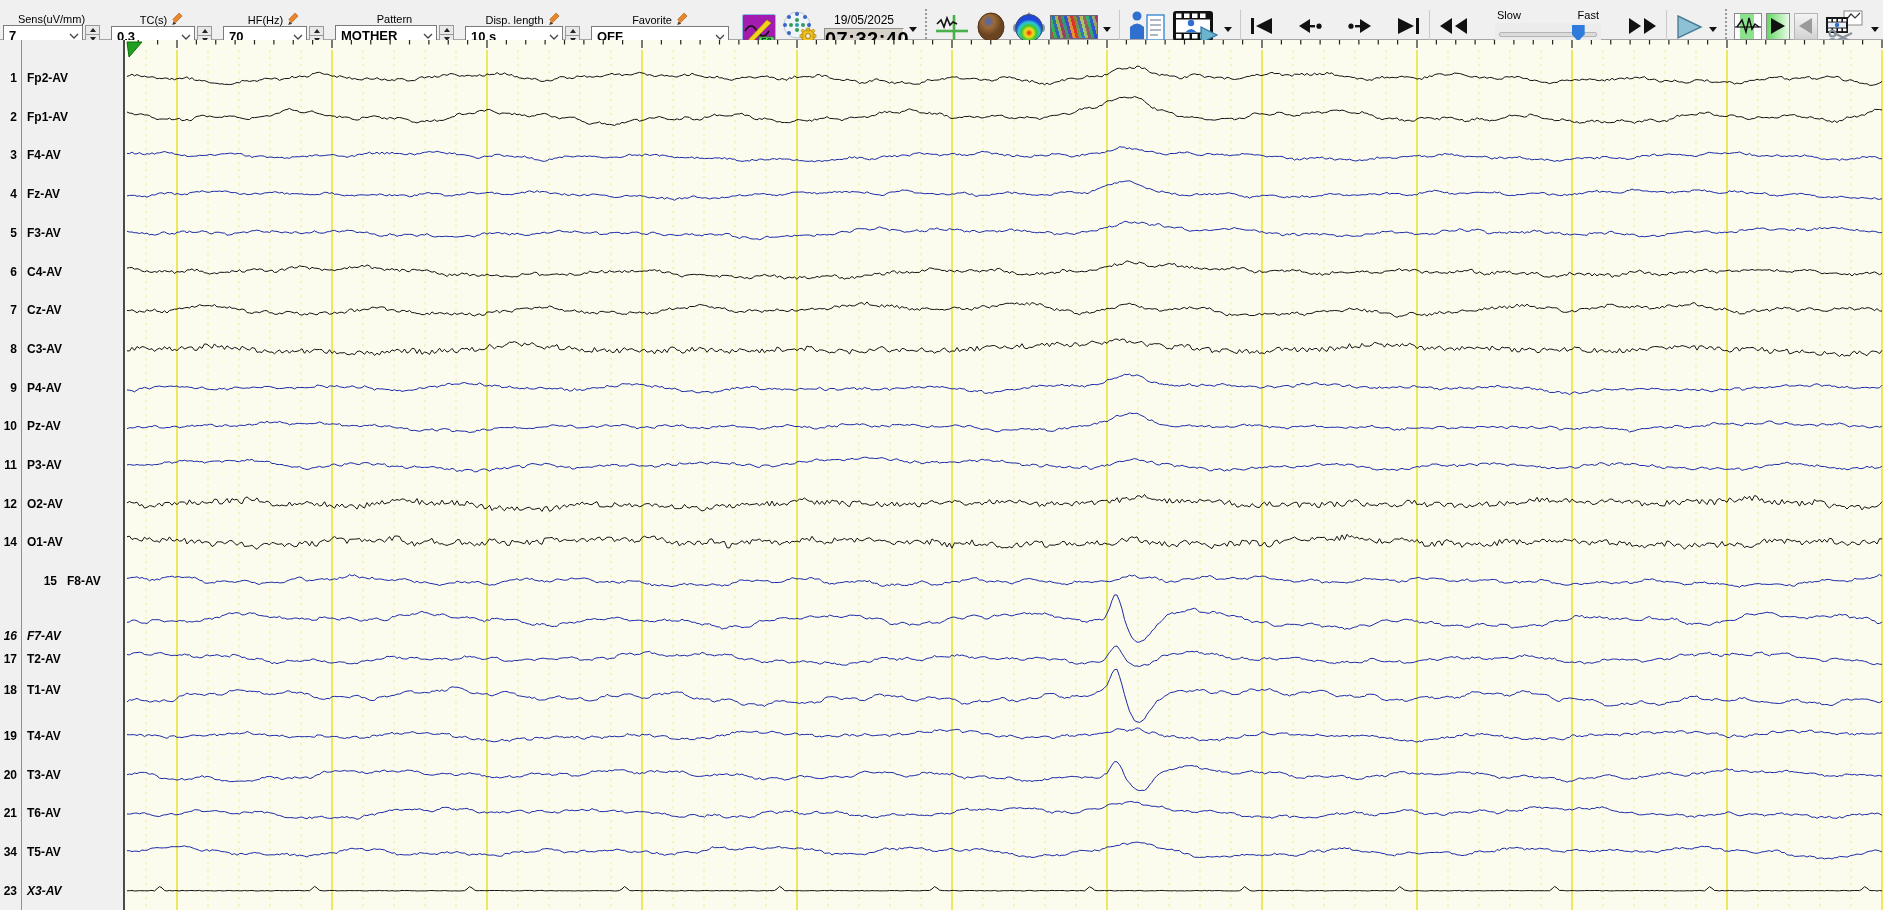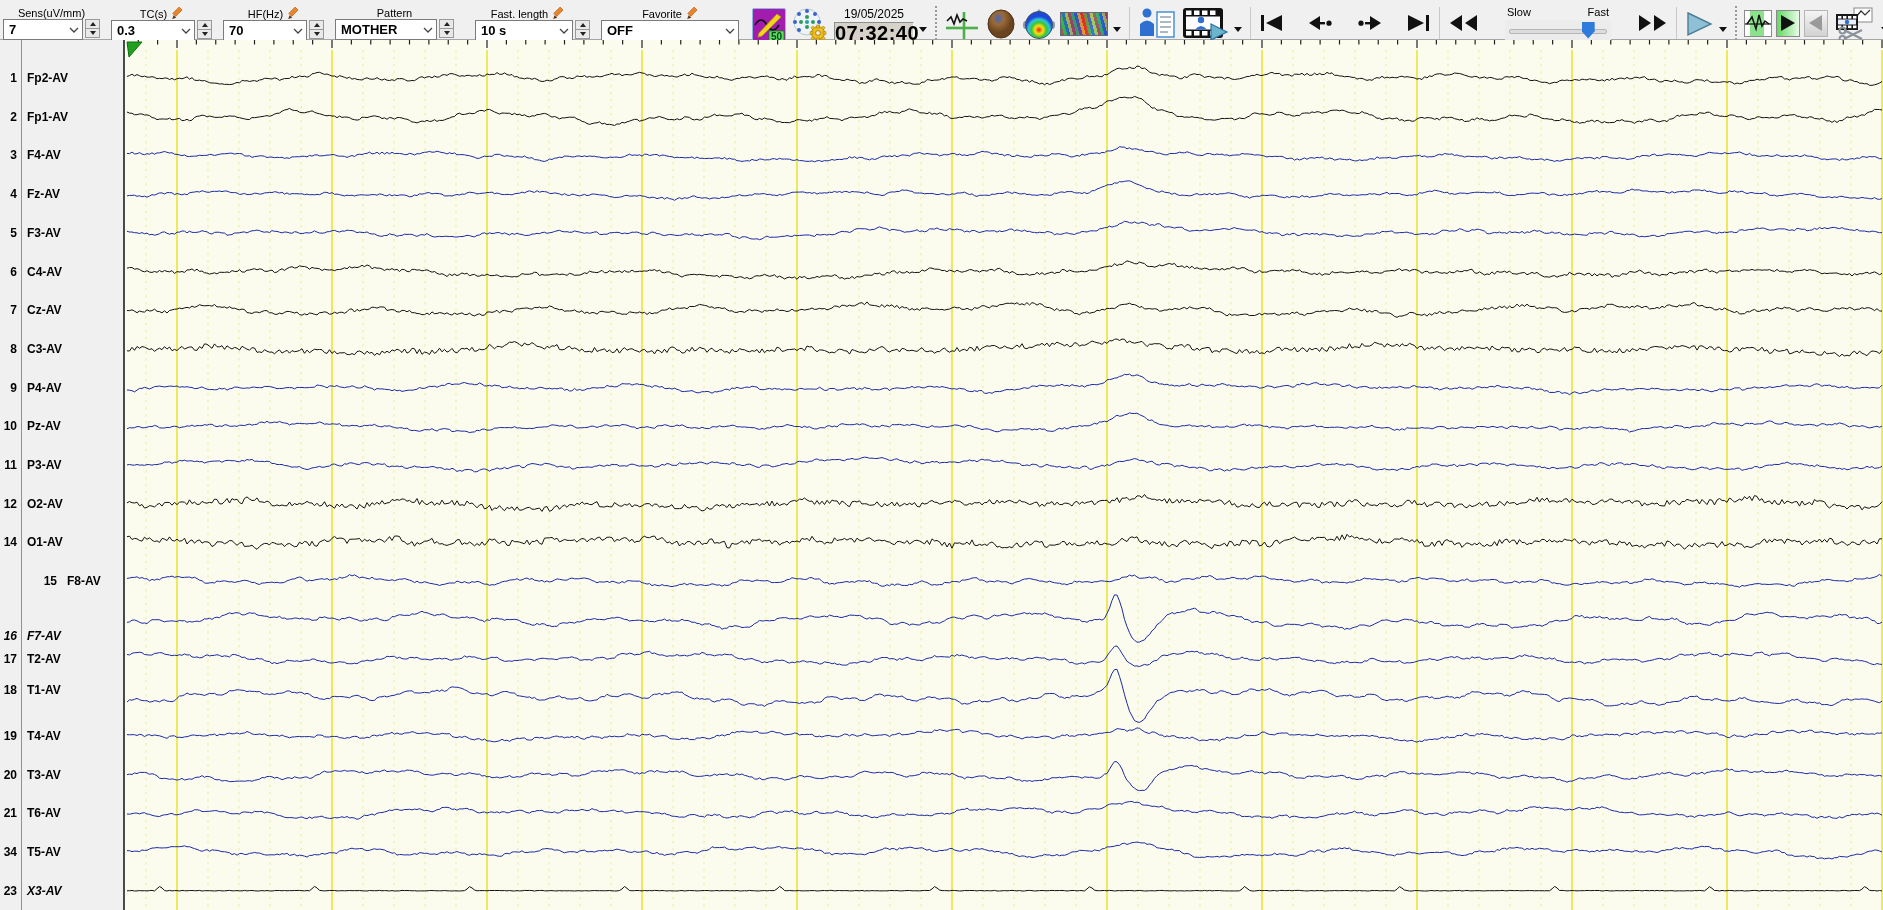--- a/index.html
+++ b/index.html
@@ -1,36 +1,36 @@
 <!DOCTYPE html>
 <html><head>
 <meta charset="utf-8">
 <style>
   html,body{margin:0;padding:0;background:#c8c8c8;}
   .screen{position:relative;width:1883px;height:910px;overflow:hidden;
           font-family:"Liberation Sans",sans-serif;background:#f0f0f0;user-select:none;}
 
   
   .toolbar{position:relative;height:40px;background:#f0f0f0;border-bottom:1px solid #a6a6a6;
-           display:flex;align-items:stretch;padding:7px 0 0 3px;box-sizing:border-box;}
+           display:flex;align-items:stretch;padding:13px 0 0 3px;box-sizing:border-box;}
   .combo-group{display:flex;flex-direction:column;margin-right:11px;}
   .combo-label-row{height:14px;display:flex;align-items:center;justify-content:center;gap:3px;
                    font-size:11px;color:#000;white-space:nowrap;}
   .combo-row{display:flex;align-items:flex-start;}
   .combo-box{height:19px;background:#fff;border:1px solid #7b7b7b;display:flex;align-items:center;
              padding:0 3px 0 5px;font-size:13px;font-weight:bold;color:#000;}
   .combo-box .val{flex:1;}
   .chev{margin-left:4px;}
   .spinner{display:flex;flex-direction:column;margin-left:2px;}
   .spin-btn{width:15px;height:10px;background:#e9e9e9;border:1px solid #999;box-sizing:border-box;
             display:flex;align-items:center;justify-content:center;}
   .spin-btn + .spin-btn{margin-top:-1px;}
   .tri-up{width:0;height:0;border-left:3px solid transparent;border-right:3px solid transparent;border-bottom:4px solid #222;}
   .tri-dn{width:0;height:0;border-left:3px solid transparent;border-right:3px solid transparent;border-top:4px solid #222;}
-  .w-sens{width:70px;} .w-tc{width:74px;} .w-hf{width:74px;} .w-pattern{width:92px;} .w-displen{width:88px;margin-left:10px;} .w-fav{width:128px;}
+  .w-sens{width:70px;} .w-tc{width:74px;} .w-hf{width:74px;} .w-pattern{width:92px;} .w-displen{width:88px;} .w-fav{width:128px;}
 
   .icon-btn{display:flex;align-items:center;justify-content:center;margin:1px 2px 0 2px;}
   .btn-notch{width:38px;height:36px;background:#a21caf;border:1px solid #8fb8dd;border-radius:2px;}
   .datetime{display:flex;flex-direction:column;align-items:center;margin:0 2px 0 4px;}
   .date-label{font-size:12px;color:#000;height:19px;line-height:15px;}
   .time-box{width:78px;height:20px;background:#d6d2ca;border:1px solid;border-color:#8f8f8f #fdfdfd #fdfdfd #8f8f8f;
             font-size:20px;font-weight:bold;text-align:center;line-height:20px;letter-spacing:0.5px;}
   .drop-arrow{width:0;height:0;border-left:4px solid transparent;border-right:4px solid transparent;
               border-top:5px solid #111;align-self:flex-end;margin:0 3px 7px 3px;}
   .sep-dot{border-left:2px dotted #9a9a9a;height:34px;align-self:center;margin:0 5px;}
@@ -159,21 +159,21 @@
             </div>
           <div class="spin-btn">
               <div class="tri-dn"></div>
             </div>
         </div>
       </div>
     </div>
 
     <div class="combo-group">
       <div class="combo-label-row">
-          <span>Fast. length</span>
+          <span>Disp. length</span>
         <svg width="13" height="13">
             <rect x="5" y="0" width="4.2" height="9" fill="#e8862c" stroke="#b05a14" stroke-width="0.6" transform="rotate(45 7 5)"></rect>
             <polygon points="2.2,12 3.6,8.2 6.2,10.8" fill="#5a3214"></polygon>
           </svg>
       </div>
       <div class="combo-row">
         <div class="combo-box w-displen">
           <span class="val">10 s</span>
           <svg class="chev" width="10" height="6">
               <polyline points="1,1 5,5 9,1" fill="none" stroke="#444" stroke-width="1.3"></polyline>

